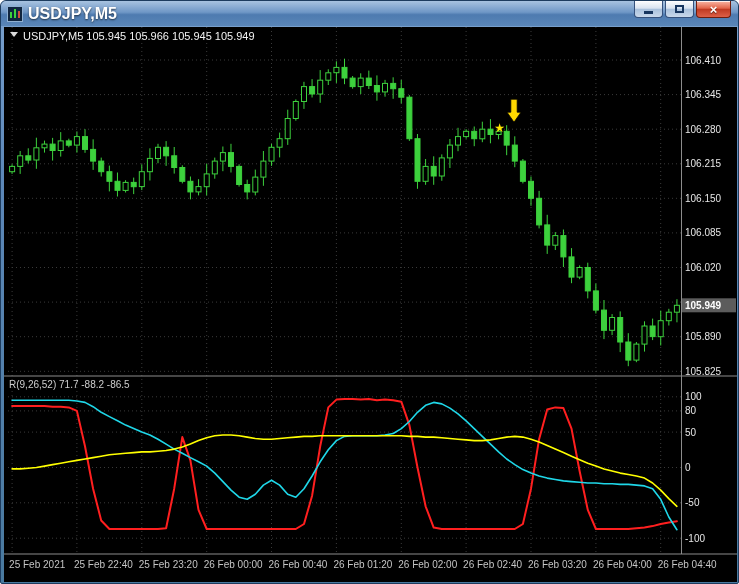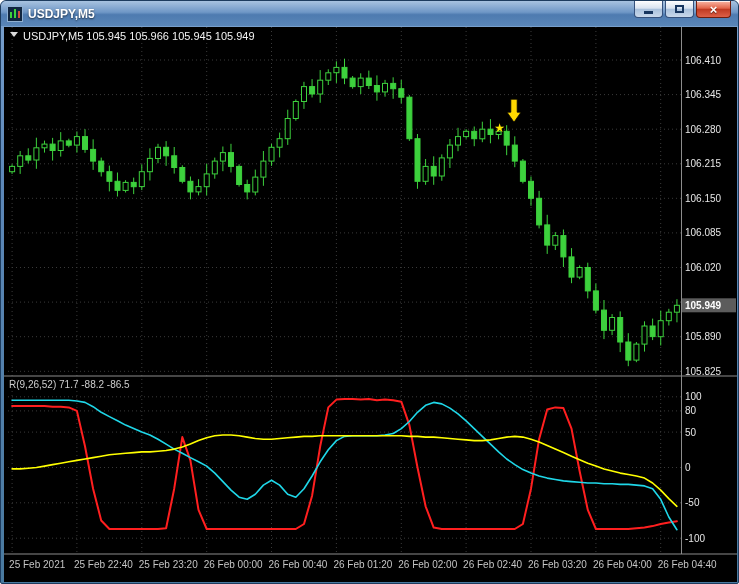--- a/index.html
+++ b/index.html
@@ -11,21 +11,21 @@
     font-family:"Liberation Sans","DejaVu Sans",sans-serif;
     overflow:hidden;
   }
   .titlebar{
     position:relative;height:25px;
     background:linear-gradient(180deg,#a8c3e0 0%,#6f97c6 45%,#4e7bb0 55%,#5a86b8 100%);
     border-radius:5px 5px 0 0;
     display:flex;align-items:center;padding-left:6px;
   }
   .win-icon{width:16px;height:16px;display:inline-block;}
-  .title{color:#fff;font-size:12px;font-weight:bold;margin-left:5px;
+  .title{color:#fff;font-size:16px;font-weight:bold;margin-left:5px;
     text-shadow:0 1px 2px rgba(0,0,0,.65);}
   .winbtns{position:absolute;top:0;right:7px;display:flex;}
   .wbtn{
     width:29px;height:17px;margin-left:2px;cursor:default;
     border:1px solid #35517c;border-top:none;border-radius:0 0 4px 4px;
     background:linear-gradient(180deg,#fdfdfd 0%,#d9e3f0 45%,#a9c1dc 52%,#c9d8ea 100%);
     box-shadow:inset 0 1px 0 rgba(255,255,255,.8);
     display:flex;align-items:center;justify-content:center;
   }
   .wbtn.close{

